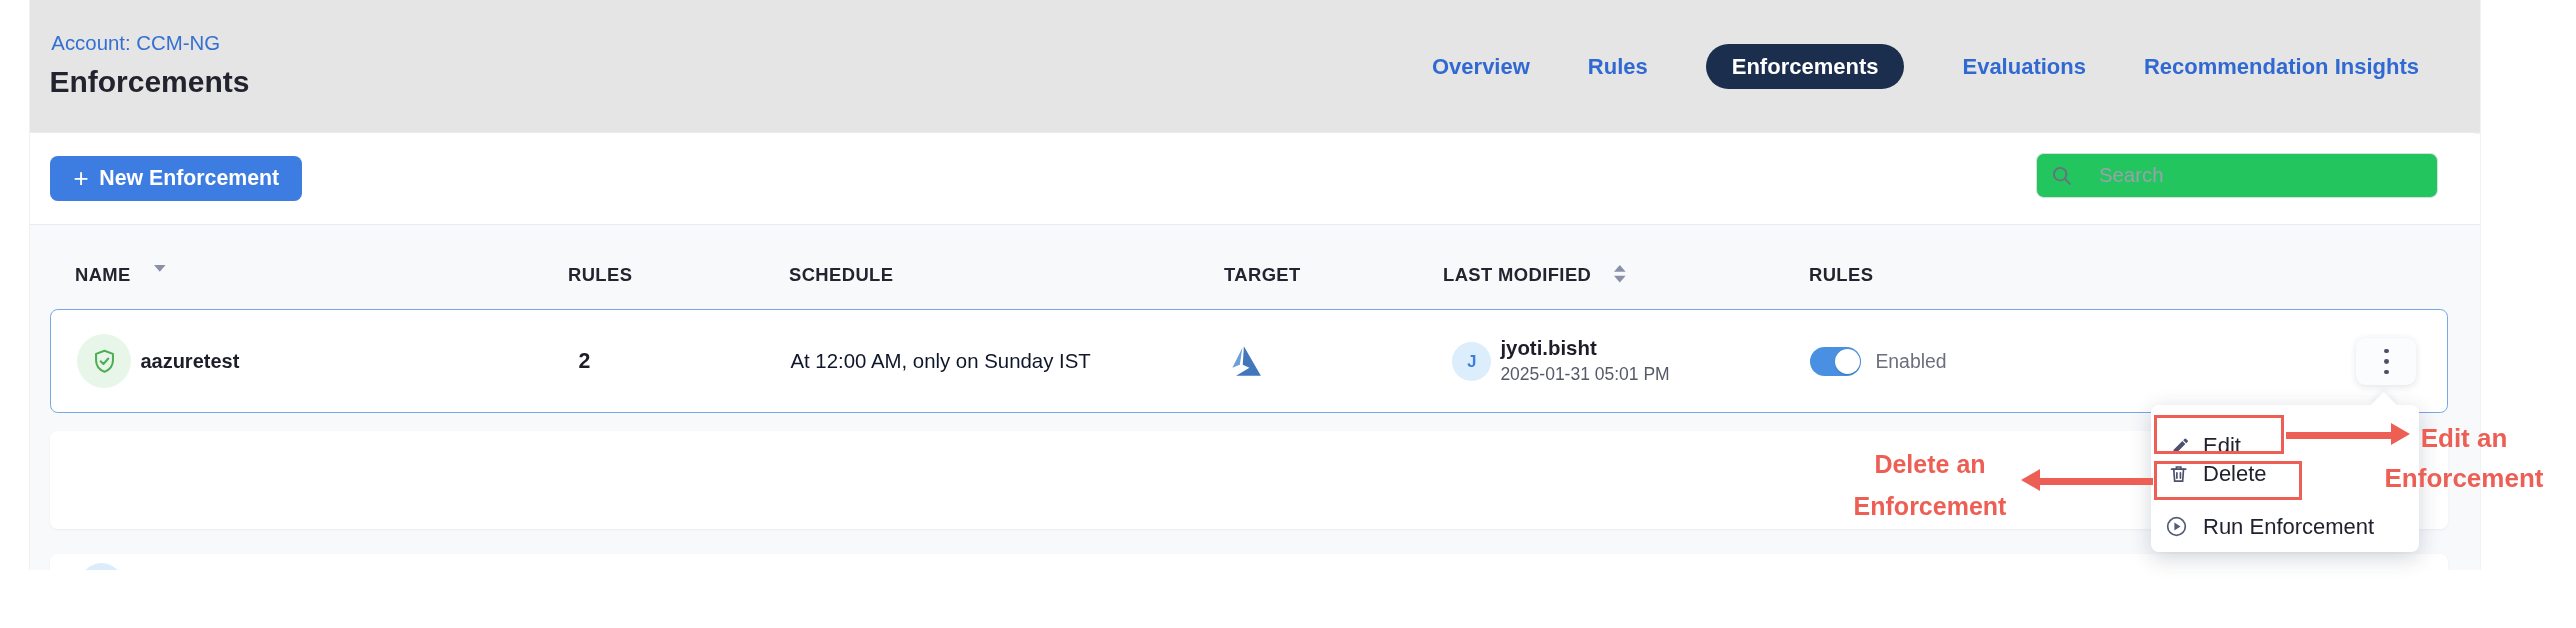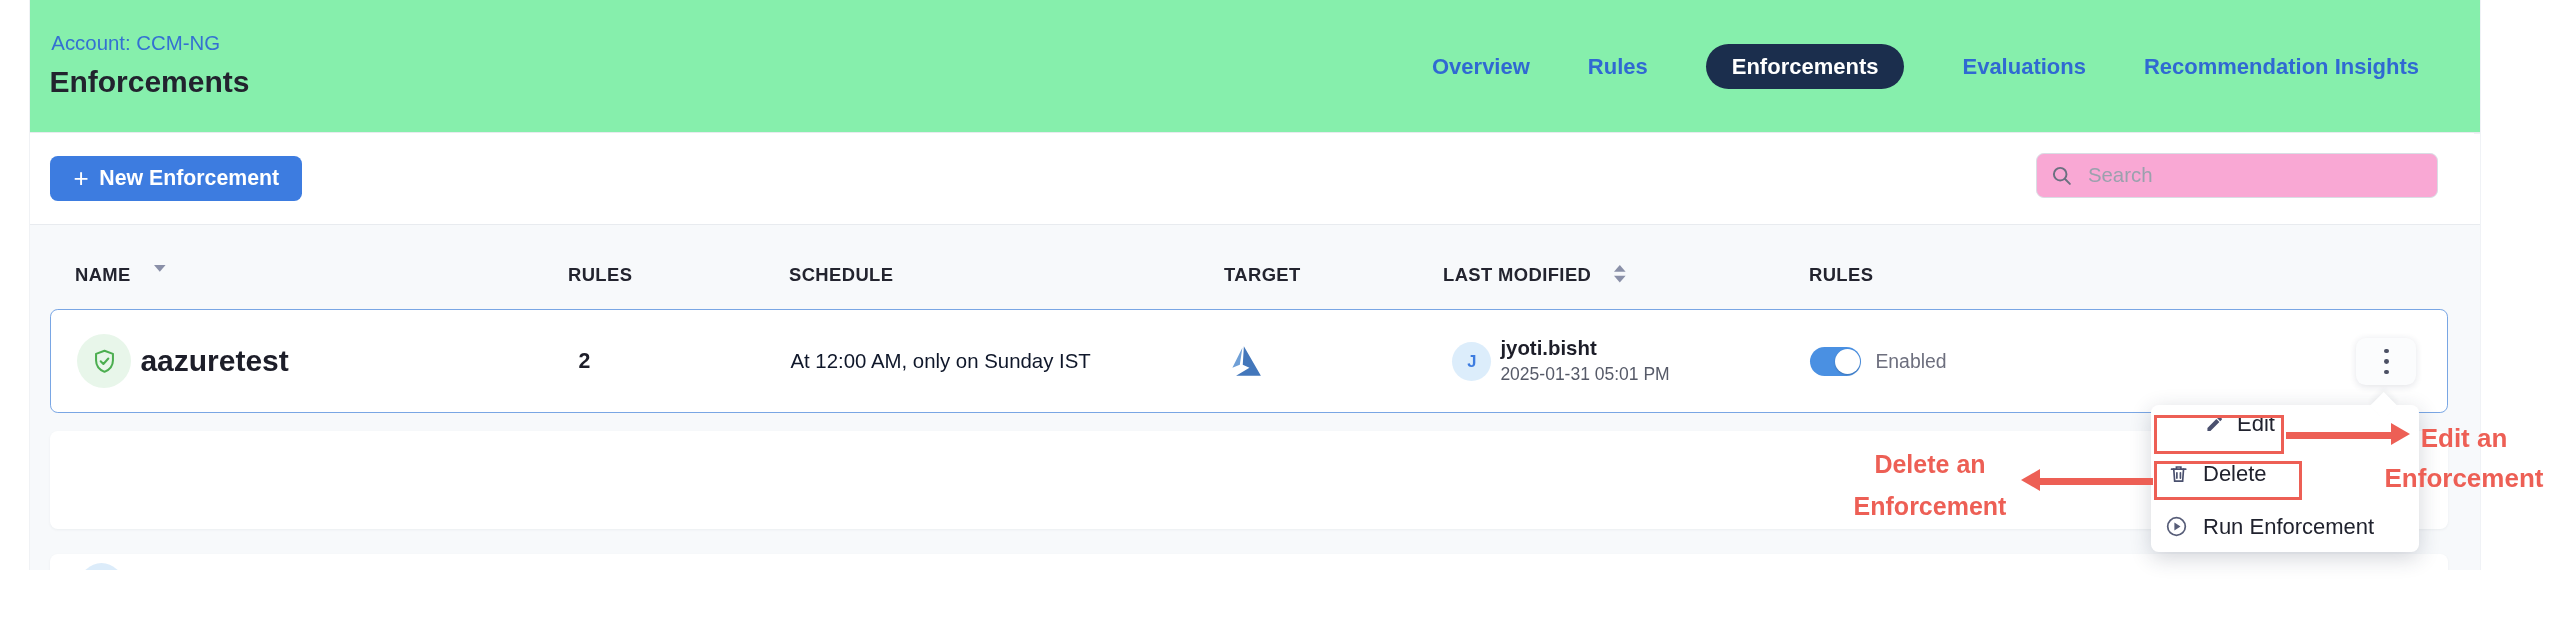--- a/index.html
+++ b/index.html
@@ -4,53 +4,53 @@
 <style>
   * { box-sizing: border-box; margin: 0; padding: 0; }
   html,body { width:2576px; height:628px; background:#ffffff; overflow:hidden;
     font-family:"Liberation Sans", sans-serif; color:#22232e; position:relative; }
 
   
   .pane-left-line { position:absolute; left:29px; top:0; width:1px; height:628px; background:#f0f2f5; }
   .right-track { position:absolute; left:2474px; top:0; width:6.8px; height:628px; background:#f0f2f6; }
 
   
-  .header { position:absolute; left:30px; top:0; width:2450px; height:133px; background:#86efac; border-bottom:1px solid #e8ebef; }
+  .header { position:absolute; left:30px; top:0; width:2450px; height:133px; background:#e5e5e5; border-bottom:1px solid #e8ebef; }
   .account-link { position:absolute; left:21.3px; top:32px; font-size:20.4px; color:#3470d2; font-weight:500; cursor:pointer; }
   .page-title { position:absolute; left:19.4px; top:65px; font-size:30px; font-weight:700; color:#22232e; }
   .tabs { position:absolute; right:61px; top:0; height:133px; display:flex; align-items:center; gap:58px;margin-left:40px; }
   .tab { font-size:22px; font-weight:600; color:#3069d2; cursor:pointer; white-space:nowrap; }
   .tab.active { background:#1b2e4d; color:#ffffff; padding:9.7px 26px; border-radius:25px; }
 
   
   .toolbar { position:absolute; left:30px; top:134px; width:2450px; height:91px; background:#fff; border-bottom:1px solid #e8ebef; }
   .new-btn { position:absolute; left:20.4px; top:22px; height:45px; padding:0 23px; background:#3d7ce0; color:#fff;
     border:none; border-radius:7.8px; font-size:21.3px; font-weight:700; display:flex; align-items:center; gap:10.7px;
     font-family:"Liberation Sans", sans-serif; cursor:pointer; }
   .new-btn .plus { font-size:26px; font-weight:400; line-height:1; position:relative; top:-1px; }
-  .search-box { position:absolute; right:42px; top:19.4px; width:402px; height:45px; background:#f9a8d4;
-    border:1.9px solid #d9dde4; border-radius:7.8px; display:flex; align-items:center; padding:0 13.6px; gap:16px; }
+  .search-box { position:absolute; right:42px; top:19.4px; width:402px; height:45px; background:#22c55e;
+    border:1.9px solid #d9dde4; border-radius:7.8px; display:flex; align-items:center; padding:0 13.6px; gap:27px; }
   .search-box input { border:none; outline:none; flex:1; font-size:20.4px; color:#3a3d49;
     font-family:"Liberation Sans", sans-serif; background:transparent; }
   .search-box input::placeholder { color:#9aa1ad; }
 
   
   .table-area { position:absolute; left:30px; top:225px; width:2450px; height:403px; background:#f7f9fb; }
   .th { position:absolute; top:39px; font-size:18.4px; font-weight:700; color:#23242f; letter-spacing:0.4px;
     display:flex; gap:22px; white-space:nowrap; }
 
   .row-card { position:absolute; left:20.4px; width:2398px; background:#ffffff; border-radius:7.8px; }
   .row-1 { top:84px; height:104px; border:1.9px solid #79a6e4; cursor:pointer; }
   .row-2 { top:206px; height:98px; box-shadow:0 1px 2.9px rgba(20,30,60,.05); }
   .row-3 { top:329px; height:75px; box-shadow:0 1px 2.9px rgba(20,30,60,.05); }
 
   .cell { position:absolute; top:0; height:100%; display:flex; align-items:center; }
   .status-circle { position:absolute; left:26px; top:24px; width:54px; height:54px; border-radius:50%;
     background:#e8f6ea; display:flex; align-items:center; justify-content:center; }
-  .row-name { left:89px; font-size:30px; font-weight:700; color:#1d1e29; }
+  .row-name { left:89px; font-size:20px; font-weight:700; color:#1d1e29; }
   .row-rules { left:527px; font-size:21.3px; font-weight:600; color:#1d1e29; }
   .row-schedule { left:739px; font-size:20.4px; color:#0f172a; }
   .azure-wrap { left:1174px; }
   .avatar { position:absolute; left:1401px; top:32px; width:39px; height:39px; border-radius:50%;
     background:#dcedfb; color:#3d7ce0; font-size:16.5px; font-weight:700;
     display:flex; align-items:center; justify-content:center; }
   .mod-block { position:absolute; left:1449px; top:27px; }
   .mod-name { font-size:20.4px; font-weight:700; color:#1d1e29; }
   .mod-date { font-size:17.5px; color:#565a68; margin-top:3.9px; }
   .toggle { position:absolute; left:1759px; top:37px; width:51px; height:29px; border-radius:15.5px;
@@ -66,21 +66,21 @@
   .row3-circle { position:absolute; left:30px; top:8.7px; width:43px; height:43px; border-radius:50%; background:#dcecfa; }
 
   
   .popover { position:absolute; left:2151px; top:405px; width:268px; height:147px; background:#ffffff;
     border-radius:7.8px; box-shadow:0 5.8px 21.3px rgba(35,45,70,.20); z-index:20; }
   .popover .caret { position:absolute; left:223px; top:-8.7px; width:19.4px; height:19.4px; background:#ffffff;
     transform:rotate(45deg); box-shadow:-2.9px -2.9px 5.8px rgba(35,45,70,.06); }
   .menu-item { position:absolute; left:0; width:100%; height:35px; display:flex; align-items:center; cursor:pointer; }
   .menu-item .mi-icon { position:absolute; display:flex; align-items:center; }
   .menu-item .mi-label { position:absolute; left:52px; font-size:22px; color:#20222e; font-weight:500; white-space:nowrap; }
-  .mi-edit { top:1px;margin-left:34px; } .mi-edit .mi-icon { left:20.4px; }
+  .mi-edit { top:23px; } .mi-edit .mi-icon { left:20.4px; }
   .mi-delete { top:51px; } .mi-delete .mi-icon { left:16.5px; }
   .mi-run { top:104px; } .mi-run .mi-icon { left:13.6px; }
 
   
   .anno-box { position:absolute; border:3.9px solid #ed5f55; z-index:30; pointer-events:none; }
   .anno-box-edit { left:2154px; top:415px; width:130px; height:39px; }
   .anno-box-delete { left:2154px; top:461px; width:148px; height:39px; }
   .arrow-line { position:absolute; height:6.8px; background:#ed5f55; z-index:30; }
   .arrow-head { position:absolute; width:0; height:0; border-top:11.6px solid transparent;
     border-bottom:11.6px solid transparent; z-index:30; }

